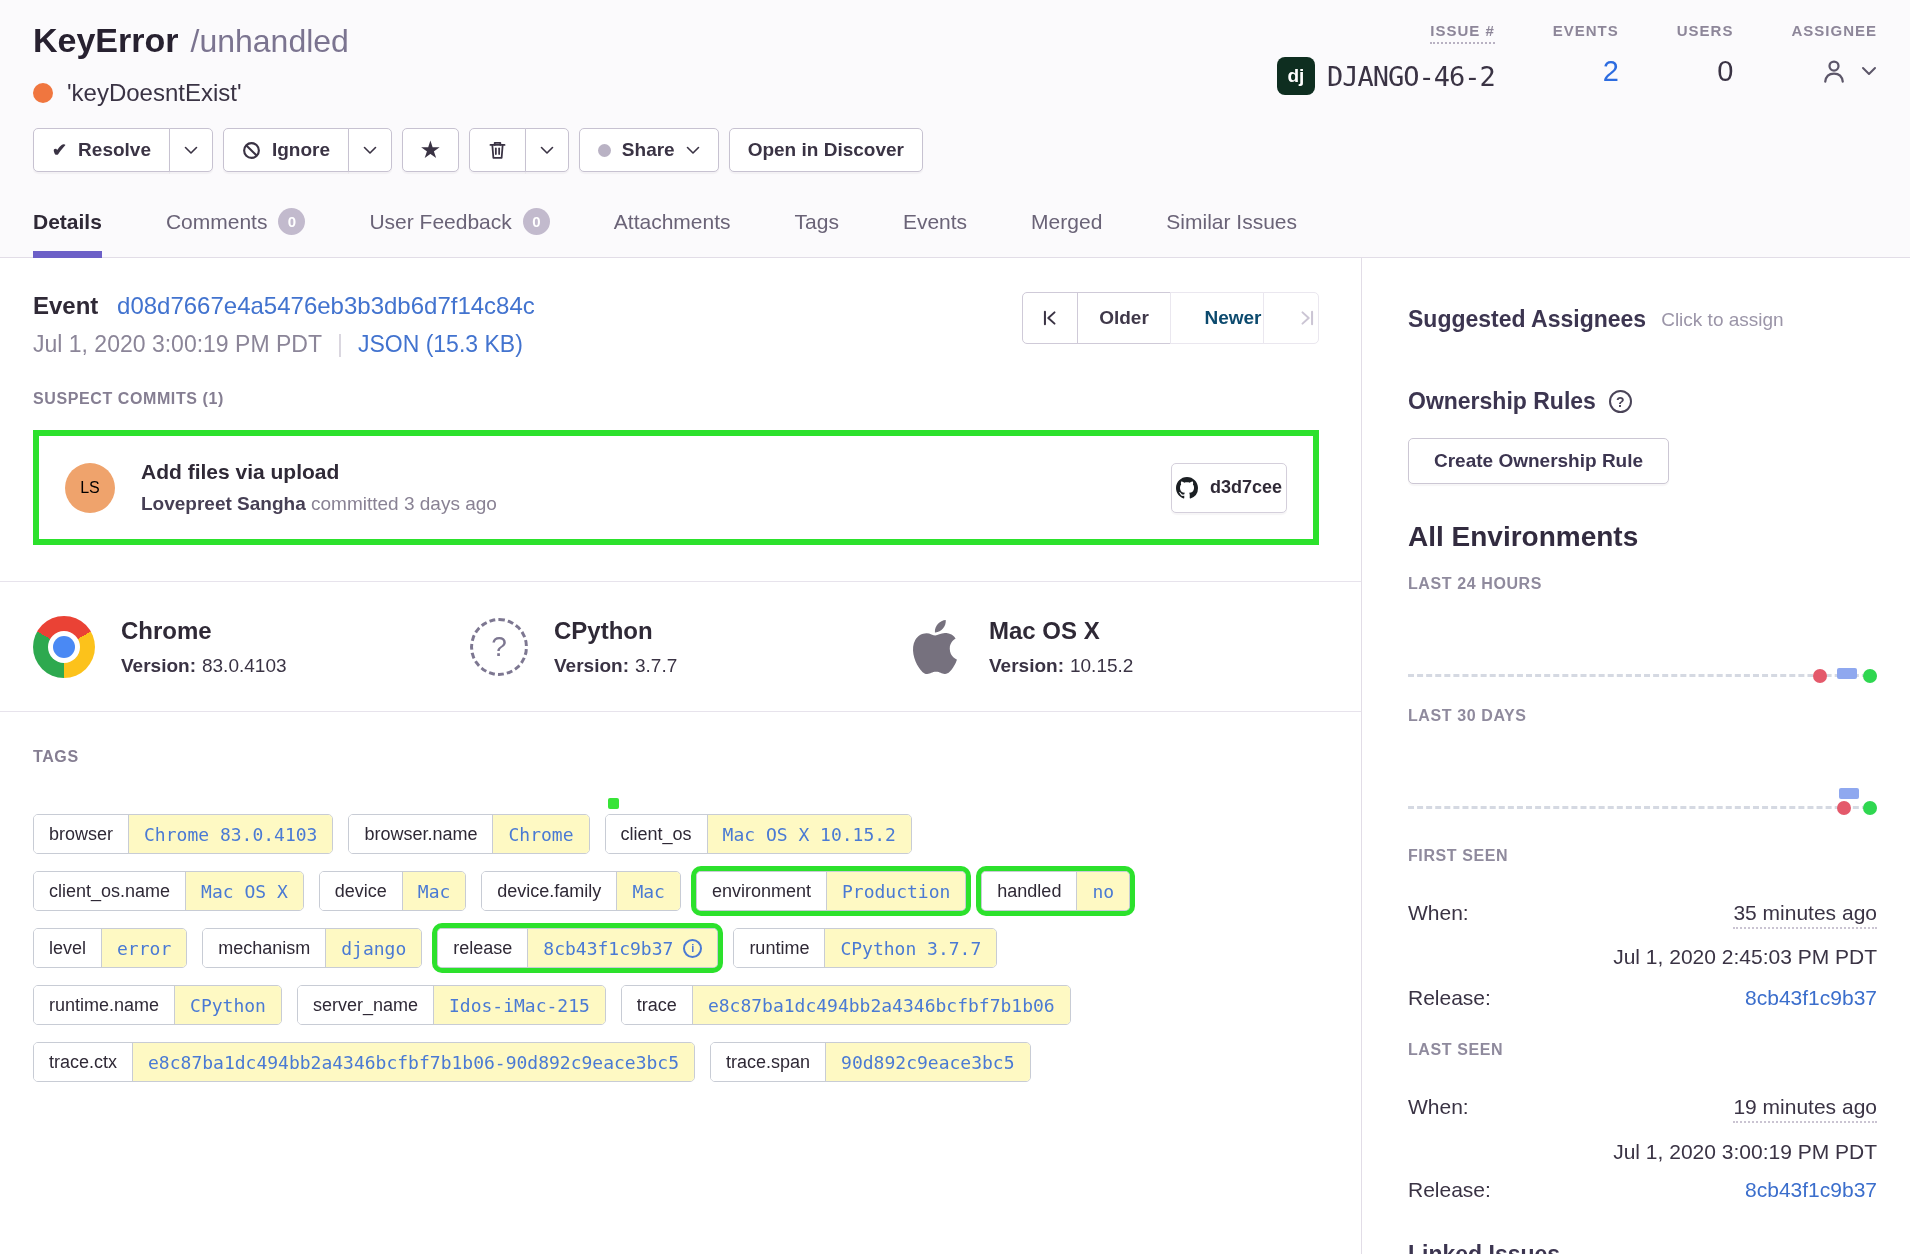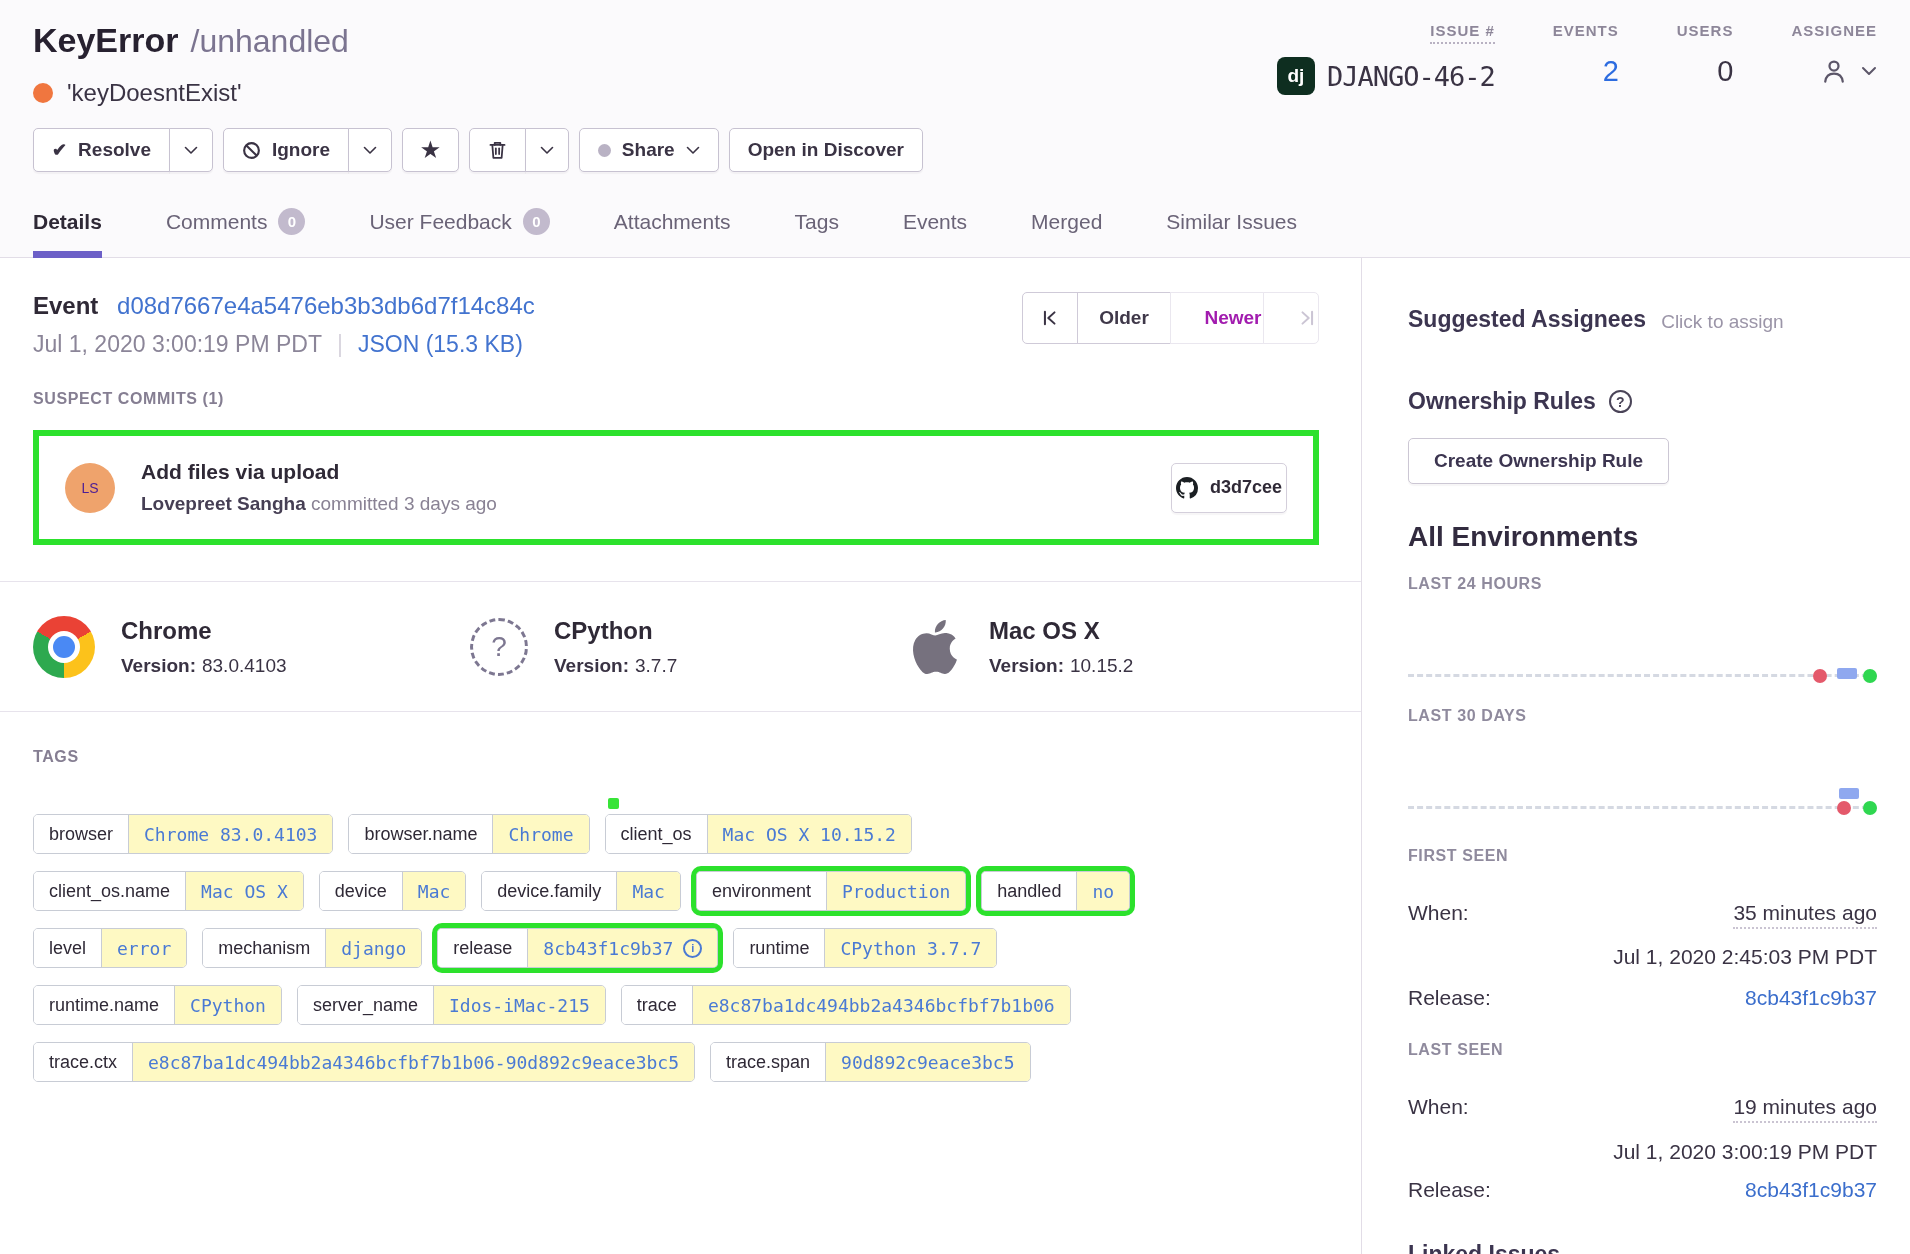--- a/index.html
+++ b/index.html
@@ -54,30 +54,30 @@
   .ev-sep { color:#d8d4de; }
   .json-link { color:#4273cf; text-decoration:none; }
 
   .pager { display:flex; }
   .pbtn { height:52px; border:1px solid #cfcad8; background:#fff; display:flex; align-items:center;
           justify-content:center; font-size:19px; font-weight:bold; color:#3f3849; margin-left:-1px; cursor:pointer; }
   .pbtn.icon { width:56px; }
   .pbtn.txt { width:94px; }
   .pbtn:first-child { margin-left:0; border-radius:5px 0 0 5px; }
   .pbtn:last-child { border-radius:0 5px 5px 0; }
-  .pbtn.disabled { color:#a21caf; border-color:#eae7ef;padding-left:32px; }
+  .pbtn.disabled { color:#0c4a6e; border-color:#eae7ef;padding-left:32px; }
   .pbtn.disabled svg { stroke:#cbc5d4; }
 
   .section-label { font-size:16px; font-weight:bold; color:#857e92; letter-spacing:.6px; }
 
   .commits { padding:0 42px 36px 33px; border-bottom:1px solid #e7e3ec; }
   .commits .section-label { margin-bottom:22px; }
   .green-box { border:6px solid #2ce12c; background:#fff; padding:24px 26px; display:flex; align-items:center; }
-  .avatar { width:50px; height:50px; border-radius:50%; background:#efa36c; color:#4c1d95;
-            font-size:14px; display:grid; place-items:center; flex:none; }
+  .avatar { width:50px; height:50px; border-radius:50%; background:#efa36c; color:#000000;
+            font-size:16px; display:grid; place-items:center; flex:none; }
   .commit-text { margin-left:26px; flex:1; }
   .commit-title { font-size:21px; font-weight:bold; color:#2f2936; }
   .commit-meta { margin-top:9px; font-size:19px; color:#898294; }
   .commit-meta b { color:#463f54; }
   .sha-btn { height:50px; padding:0 4px; border:1px solid #d4cfdb; border-radius:5px; background:#fff;
              display:flex; gap:12px; align-items:center; font-size:18px; font-weight:bold; color:#2f2936;
              box-shadow:0 2px 1px rgba(40,30,60,.04); cursor:pointer; }
 
   .contexts { display:flex; padding:34px 0 33px 33px; border-bottom:1px solid #e7e3ec; }
   .context { width:437px; display:flex; gap:26px; align-items:center; }
@@ -105,21 +105,21 @@
              font-family:"DejaVu Sans Mono", monospace; color:#4a7ad4; background:#fef9c3;
              border-left:1px solid #c8ccd5; text-decoration:none; }
   .info-icon { width:19px; height:19px; border:2px solid #4a7ad4; border-radius:50%; display:grid;
                place-items:center; font-size:11px; font-weight:bold; color:#4a7ad4;
                font-family:"Liberation Sans", sans-serif; }
   .ext-icon { width:20px; height:20px; border:2px solid #8f97a5; border-radius:4px; display:grid;
               place-items:center; font-size:12px; color:#6e7684; font-family:"Liberation Sans", sans-serif; }
   .green-dot { position:absolute; top:-16px; left:3px; width:11px; height:11px; background:#38e438; border-radius:2px; }
 
   
-  .sb-assignees { margin-top:48px; display:flex; align-items:flex-end; gap:15px; }
+  .sb-assignees { margin-top:48px; display:flex; align-items:center; gap:15px; }
   .sb-h { font-size:23px; font-weight:bold; color:#3c3550; }
   .sb-hint { font-size:19px; color:#9b95a8; }
   .sb-ownership { margin-top:55px; display:flex; gap:13px; align-items:center; }
   .q-icon { width:23px; height:23px; border:2px solid #4a4458; border-radius:50%; display:grid;
             place-items:center; font-size:14px; font-weight:bold; color:#4a4458; }
   .create-btn { margin-top:23px; height:46px; padding:0 25px; border:1px solid #ccc7d4; background:#fff;
                 border-radius:5px; font-size:19px; font-weight:bold; color:#3c3550;
                 box-shadow:0 2px 1px rgba(40,30,60,.04); cursor:pointer; display:inline-flex; align-items:center; }
   .all-env { margin-top:37px; font-size:28px; font-weight:bold; color:#322b3f; }
   .mini-label { margin-top:22px; font-size:16px; font-weight:bold; color:#8f8a9d; letter-spacing:.6px; }

